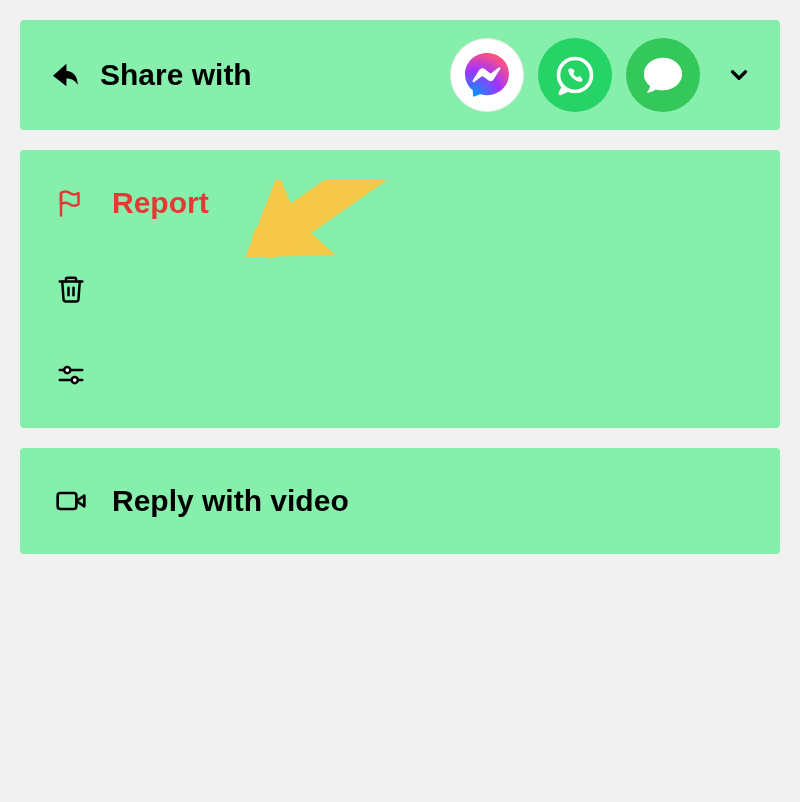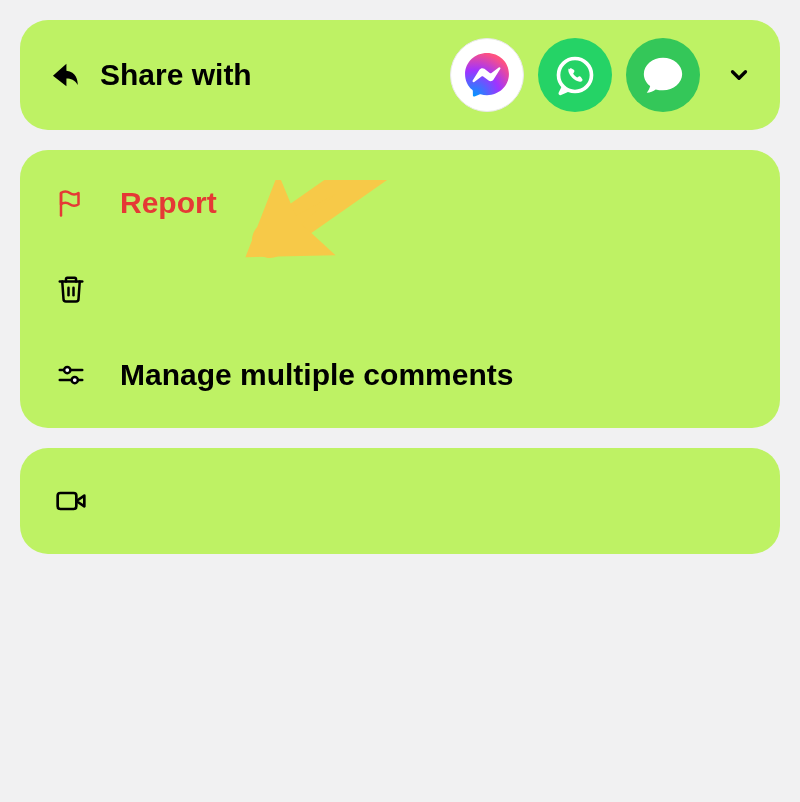--- a/index.html
+++ b/index.html
@@ -9,22 +9,22 @@
     }
     body {
       font-family: -apple-system, BlinkMacSystemFont, "Segoe UI", Helvetica, Arial, sans-serif;
       background: #f1f1f2;
       width: 800px;
       height: 802px;
       padding: 20px;
       position: relative;
     }
     .card {
-      background: #bef264;
-      border-radius: 28px;
+      background: #86efac;
+      border-radius: 4px;
       margin-bottom: 20px;
       padding: 0;
       text-align: right;
     }
     .share-card {
       display: flex;
       align-items: center;
       padding: 18px 28px;
       height: 110px;
     }
@@ -68,21 +68,21 @@
       display: flex;
       align-items: center;
     }
     .actions-card {
       padding: 10px 0;
     }
     .menu-item {
       display: flex;
       align-items: center;
       padding: 26px 34px;
-      gap: 32px;
+      gap: 24px;
       cursor: pointer;
     }
     .menu-icon {
       width: 34px;
       height: 34px;
       display: flex;
       align-items: center;
       justify-content: center;
       flex-shrink: 0;
     }
@@ -171,32 +171,32 @@
   </div>
   <div class="menu-item">
     <span class="menu-icon">
       <svg width="30" height="30" viewBox="0 0 24 24" fill="none" stroke="#000" stroke-width="2" stroke-linecap="round" stroke-linejoin="round">
         <line x1="3" y1="8" x2="21" y2="8"></line>
         <circle cx="9" cy="8" r="2.5" fill="#fff"></circle>
         <line x1="3" y1="16" x2="21" y2="16"></line>
         <circle cx="15" cy="16" r="2.5" fill="#fff"></circle>
       </svg>
     </span>
-    <span class="menu-label">Manage multiple comments</span>
   </div>
 </div>
 
 <div class="card actions-card">
   <div class="menu-item">
     <span class="menu-icon">
       <svg width="32" height="32" viewBox="0 0 24 24" fill="none" stroke="#000" stroke-width="2" stroke-linecap="round" stroke-linejoin="round">
         <rect x="2" y="6" width="14" height="12" rx="2"></rect>
         <polygon points="22 8 16 12 22 16 22 8"></polygon>
       </svg>
     </span>
+    <span class="menu-label">Reply with video</span>
   </div>
 </div>
 
 <div class="arrow-annotation">
   <svg width="260" height="210" viewBox="0 0 260 210">
     <g transform="rotate(-35 60 60)">
       <path d="M 60 60 L 200 60" stroke="#F7C948" stroke-width="36" stroke-linecap="round"></path>
       <path d="M 30 60 L 105 10 L 95 55 L 140 60 L 95 65 L 105 110 Z" fill="#F7C948"></path>
     </g>
   </svg>

